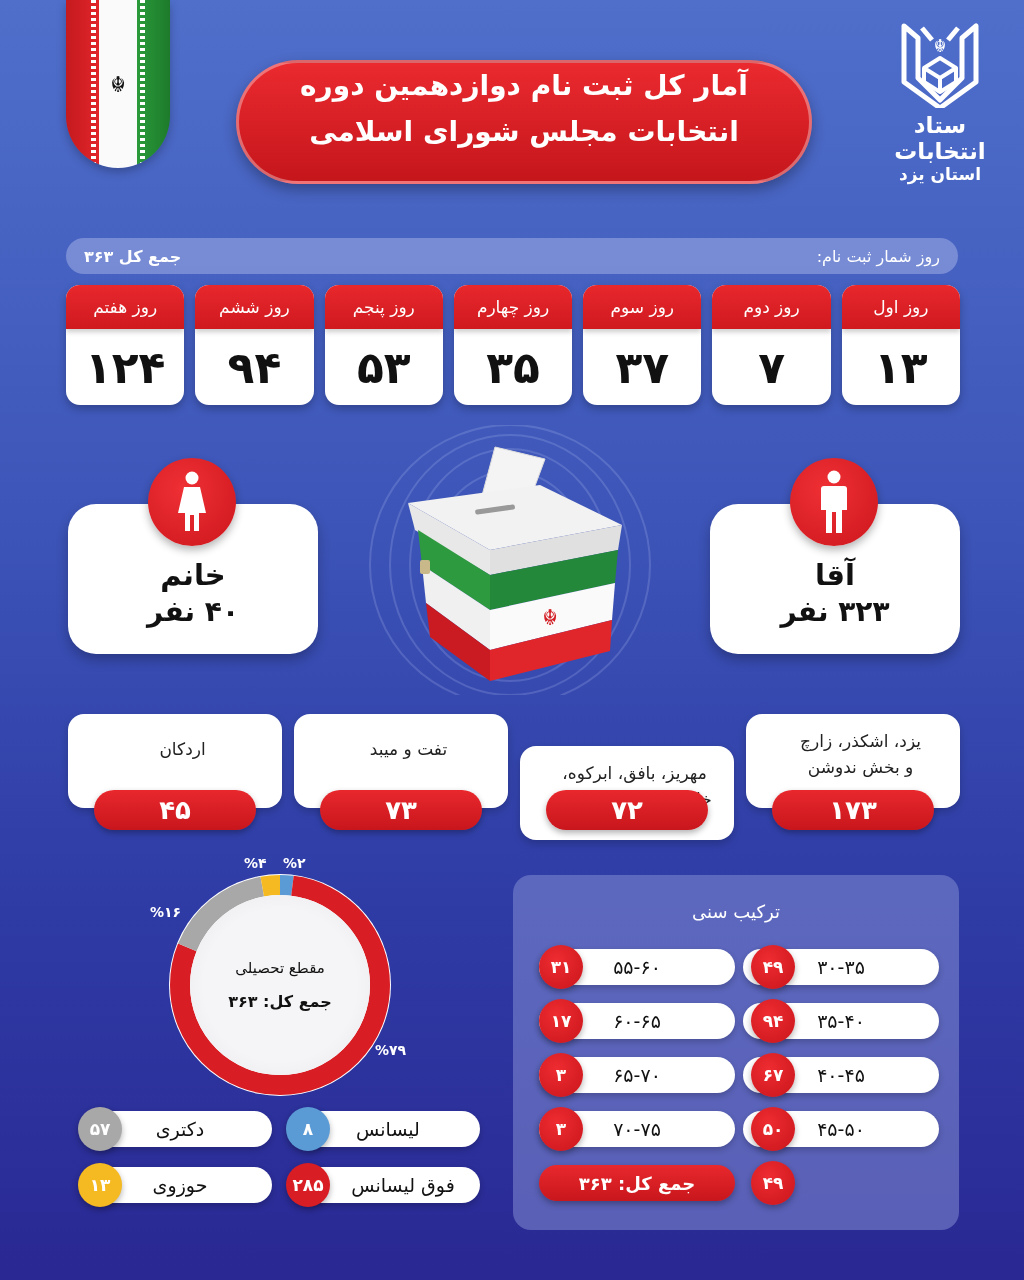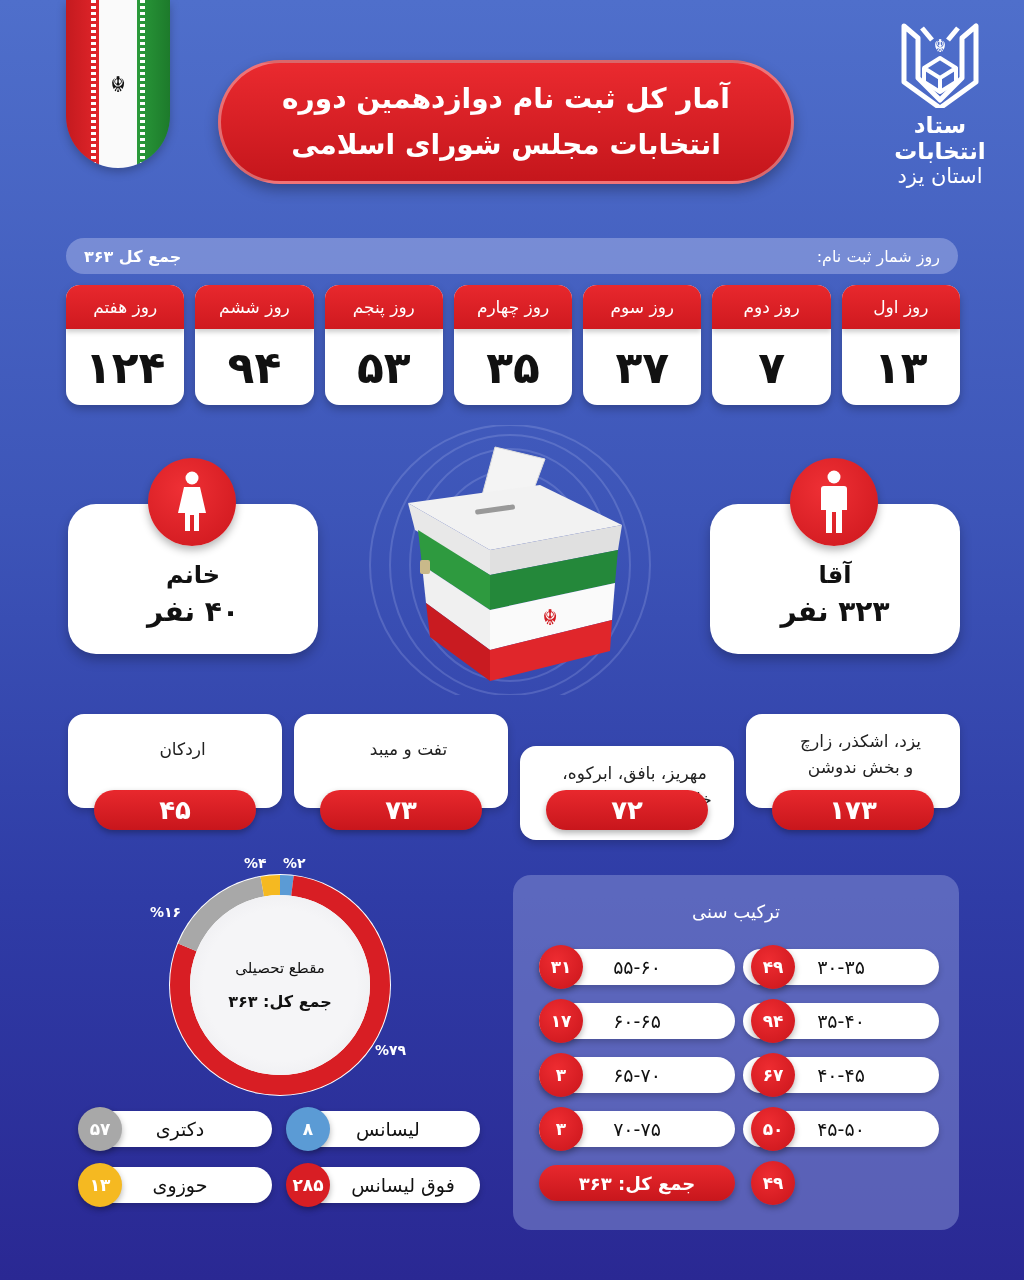--- a/index.html
+++ b/index.html
@@ -26,34 +26,34 @@
   .flag .red::after, .flag .green::before {
     content:""; position:absolute; top:0; bottom:0; width:5px;
     background: repeating-linear-gradient(180deg,#fff 0 3px,transparent 3px 6px);
   }
   .flag .red::after { right: 3px; }
   .flag .green::before { left: 3px; }
   .emblem { font-size: 22px; color: #111; font-weight: bold; }
 
   
   .title-pill {
-    left: 218px; top: 60px; width: 576px; height: 124px;
+    left: 236px; top: 60px; width: 576px; height: 124px;
     background: linear-gradient(180deg,#ea2a2f,#c5161c);
     border-radius: 62px;
     border: 3px solid rgba(255,255,255,0.35);
     box-shadow: 0 6px 14px rgba(0,0,0,0.3);
-    display:flex; flex-direction:column; align-items:center; justify-content:center;
+    display:flex; flex-direction:column; align-items:center; 
     color: #fff; font-weight: bold; font-size: 28px; line-height: 46px;
   }
 
   
   .logo { left: 870px; top: 18px; width: 140px; height: 160px; color: #fff; text-align:center; }
   .logo svg { display:block; margin: 0 auto; }
   .logo .l1 { font-size: 23px; font-weight: bold; margin-top: 4px; }
-  .logo .l2 { font-size: 21px; font-weight: normal; }
+  .logo .l2 { font-size: 17px; font-weight: bold; }
 
   
   .count-bar {
     left: 66px; top: 238px; width: 892px; height: 36px;
     background: rgba(160,175,230,0.55);
     border-radius: 18px;
     display:flex; justify-content: space-between; align-items:center;
     padding: 0 18px; color:#fff; font-size: 16px;
   }
   .count-bar .total { font-weight: bold; }
@@ -70,21 +70,21 @@
     box-shadow: 0 3px 5px rgba(0,0,0,0.2);
   }
   .day .num { height: 76px; display:flex; align-items:center; justify-content:center; font-size: 44px; font-weight: bold; color:#111; }
 
   
   .gcard {
     top: 504px; width: 250px; height: 150px; background:#fff; border-radius: 28px;
     box-shadow: 0 6px 12px rgba(0,0,0,0.25);
     text-align:center; padding-top: 54px;
   }
-  .gcard .lbl { font-size: 24px; font-weight: bold; line-height: 34px; }
+  .gcard .lbl { font-size: 29px; font-weight: bold; line-height: 34px; }
   .gcard .val { font-size: 28px; font-weight: bold; line-height: 40px; }
   .gcircle {
     width: 88px; height: 88px; border-radius: 50%;
     background: radial-gradient(circle at 40% 35%,#ef3035,#cc161c);
     box-shadow: 0 4px 8px rgba(0,0,0,0.3);
     display:flex; align-items:center; justify-content:center;
   }
 
   
   .ballot { left: 340px; top: 425px; width: 340px; height: 270px; }

